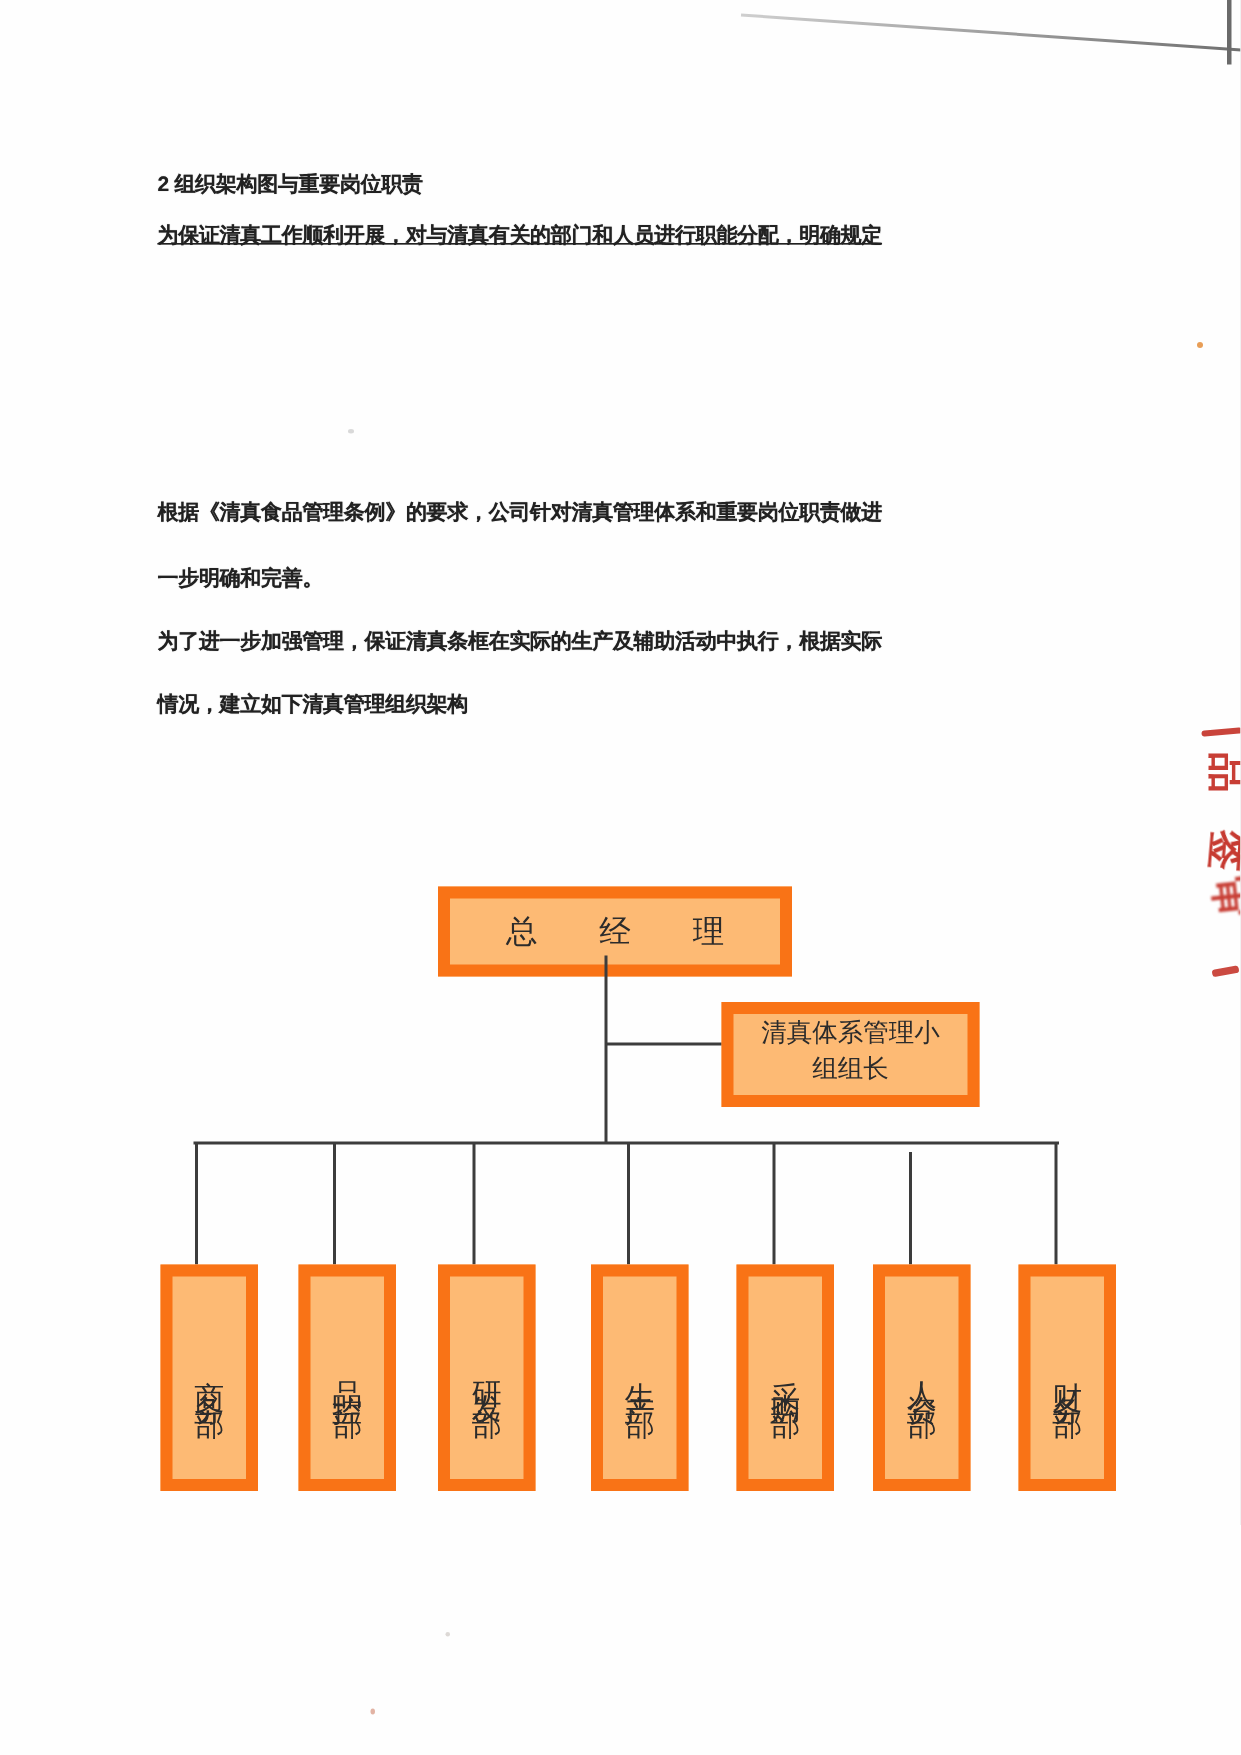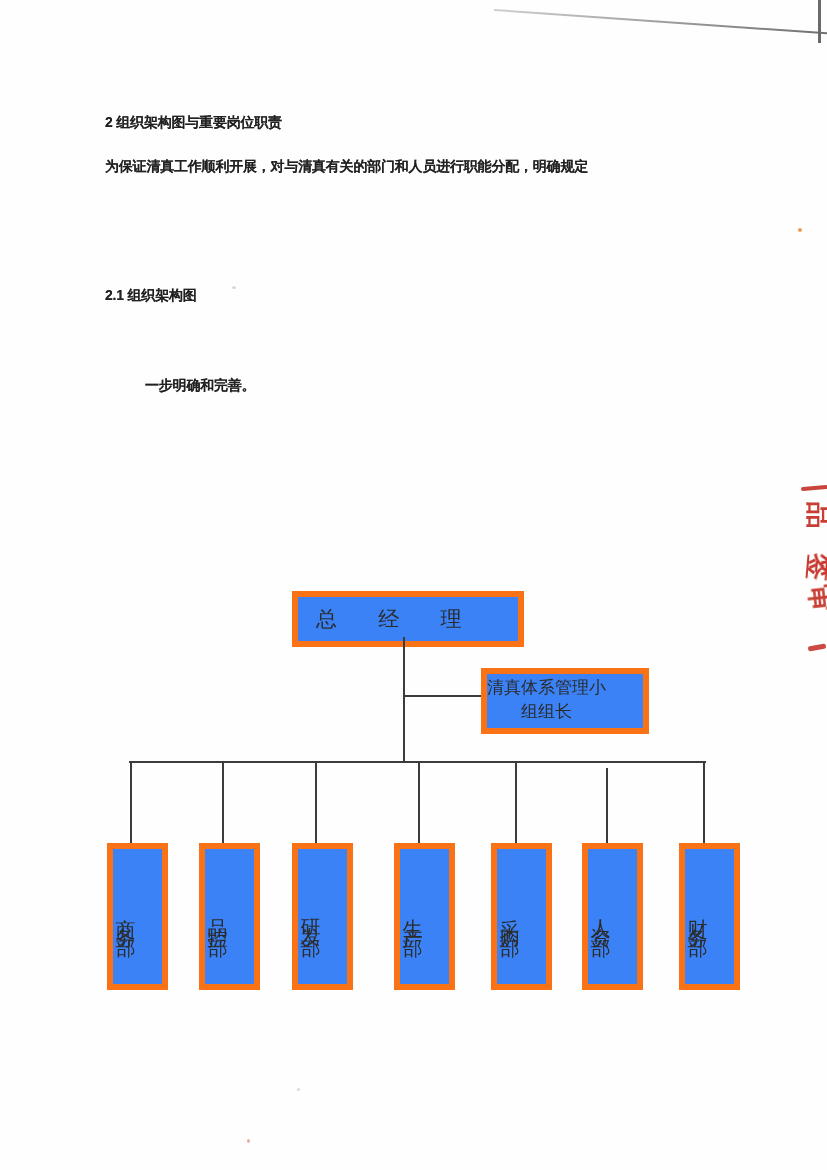--- a/index.html
+++ b/index.html
@@ -9,23 +9,23 @@
   }
   .abs{position:absolute;}
   
   .bodyline{
     left:105px;width:660px;font-size:14px;font-weight:600;color:#212121;
     letter-spacing:-0.2px;white-space:nowrap;
     text-shadow:0 0 0.5px rgba(20,20,20,.6);
   }
   
   .obox{
-    border:6px solid #f97316;background:#3b82f6;color:#2b2b2b;
+    border:8px solid #f97316;background:#fdba74;color:#2b2b2b;
     font-family:"Liberation Serif","DejaVu Serif",serif;
-    display:flex;align-items:center;
+    display:flex;align-items:center;justify-content:center;
   }
   .cline{background:#3c3c3c;}
   .dept{width:49px;height:135px;}
   .dept .vtxt{
     writing-mode:vertical-rl;text-orientation:upright;
     font-size:20px;letter-spacing:9px;color:#2b2b2b;
   }
   .root-label{font-size:21px;letter-spacing:18px;text-indent:18px;color:#2b2b2b;}
   .staff-label{font-size:17px;line-height:24px;text-align:center;color:#2b2b2b;font-family:Liberation Mono, monospace;}
   
@@ -37,26 +37,28 @@
 
 <div id="page">
 
   <div class="abs" style="left:494px;top:9px;width:336px;height:2px;
               background:linear-gradient(to left,#6f6f6f,#cfcfcf);
               transform:rotate(4deg);transform-origin:left center;"></div>
   <div class="abs" style="left:818px;top:0;width:3px;height:43px;background:#6a6a6a;"></div>
 
   <div class="abs bodyline" style="top:114px;">2 组织架构图与重要岗位职责</div>
 
-  <div class="abs bodyline" style="top:158px;">为保证清真工作顺利开展，对与清真有关的部门和人员进行职能分配，明确规定</div>
+  <div class="abs bodyline" style="top:148px;text-decoration:underline;">为保证清真工作顺利开展，对与清真有关的部门和人员进行职能分配，明确规定</div>
 
-  <div class="abs bodyline" style="top:287px;">2.1 组织架构图</div>
 
-  <div class="abs bodyline" style="top:377px;margin-left:40px;">一步明确和完善。</div>
+  <div class="abs bodyline" style="top:333px;">根据《清真食品管理条例》的要求，公司针对清真管理体系和重要岗位职责做进</div>
+  <div class="abs bodyline" style="top:377px;">一步明确和完善。</div>
 
+  <div class="abs bodyline" style="top:419px;">为了进一步加强管理，保证清真条框在实际的生产及辅助活动中执行，根据实际</div>
+  <div class="abs bodyline" style="top:461px;">情况，建立如下清真管理组织架构</div>
 
   <div>
 
     <div class="abs obox" style="left:292px;top:591px;width:220px;height:44px;">
       <span class="root-label">总 经 理</span>
     </div>
 
     <div class="abs cline" style="left:403px;top:637px;width:2px;height:125px;"></div>
 
     <div class="abs cline" style="left:404px;top:695px;width:78px;height:2px;"></div>

